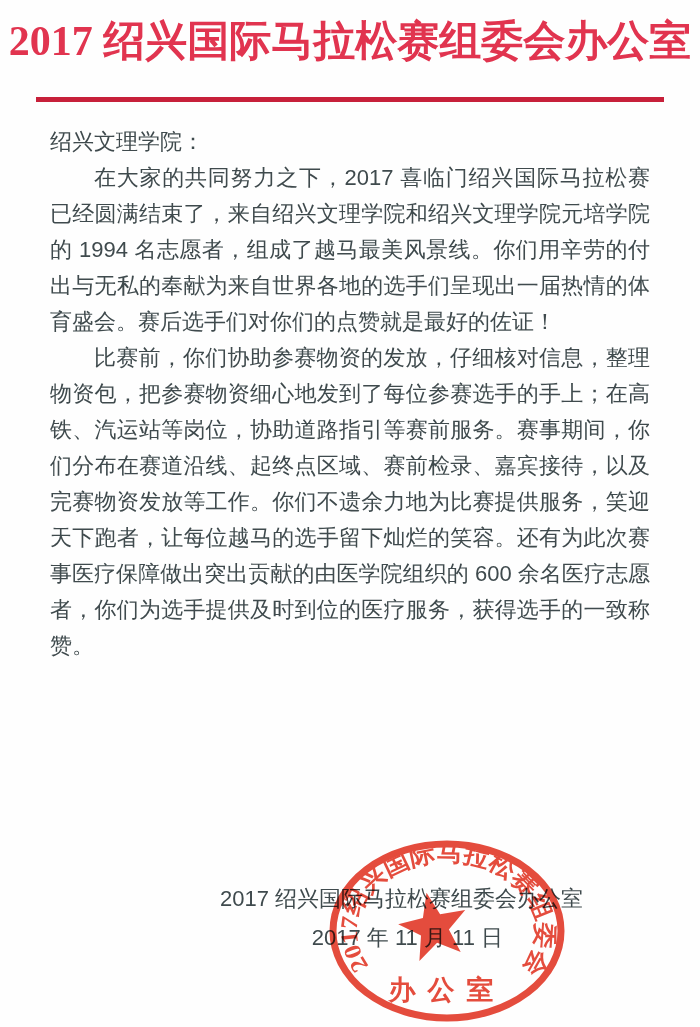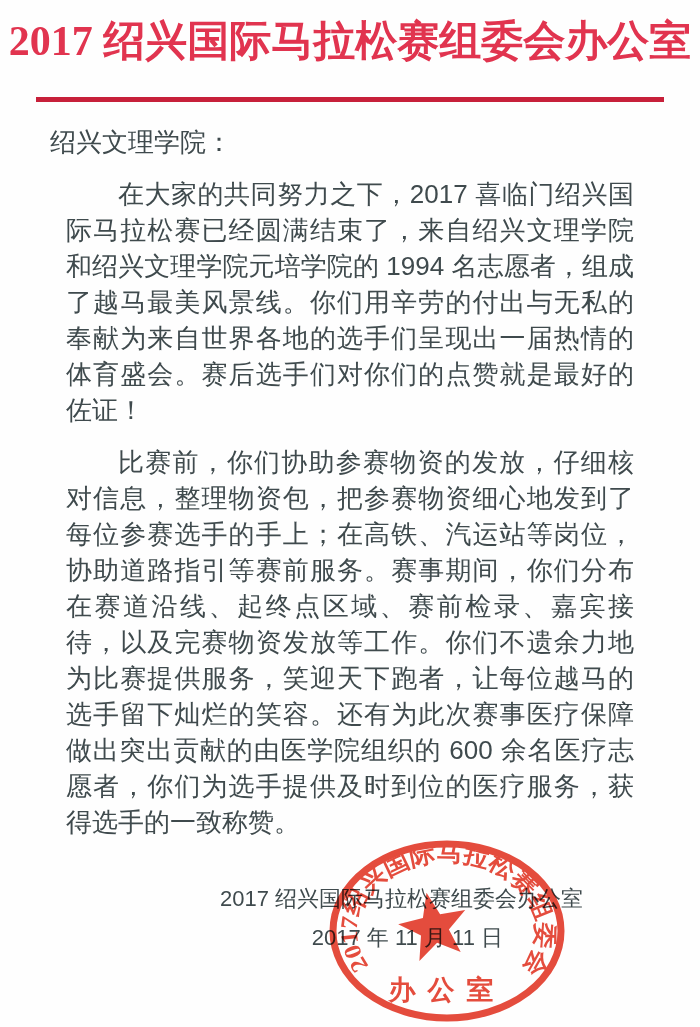--- a/index.html
+++ b/index.html
@@ -36,30 +36,30 @@
     left: 36px;
     width: 628px;
     height: 5px;
     background: #c7203a;
   }
   .letter-body {
     position: absolute;
     top: 124px;
     left: 50px;
     width: 600px;
-    font-size: 26px;
+    font-size: 22px;
     line-height: 36px;
     text-align: justify;
     color: #3f4a4d;
   }
   .salutation {
     text-indent: 0;
   }
   .letter-paragraph {
-    margin: 16px;
+    margin: 0;
     text-indent: 2em;
   }
   .signature-line {
     position: absolute;
     top: 884px;
     right: 117px;
     font-size: 22px;
     color: #3f4a4d;
     white-space: nowrap;
   }

